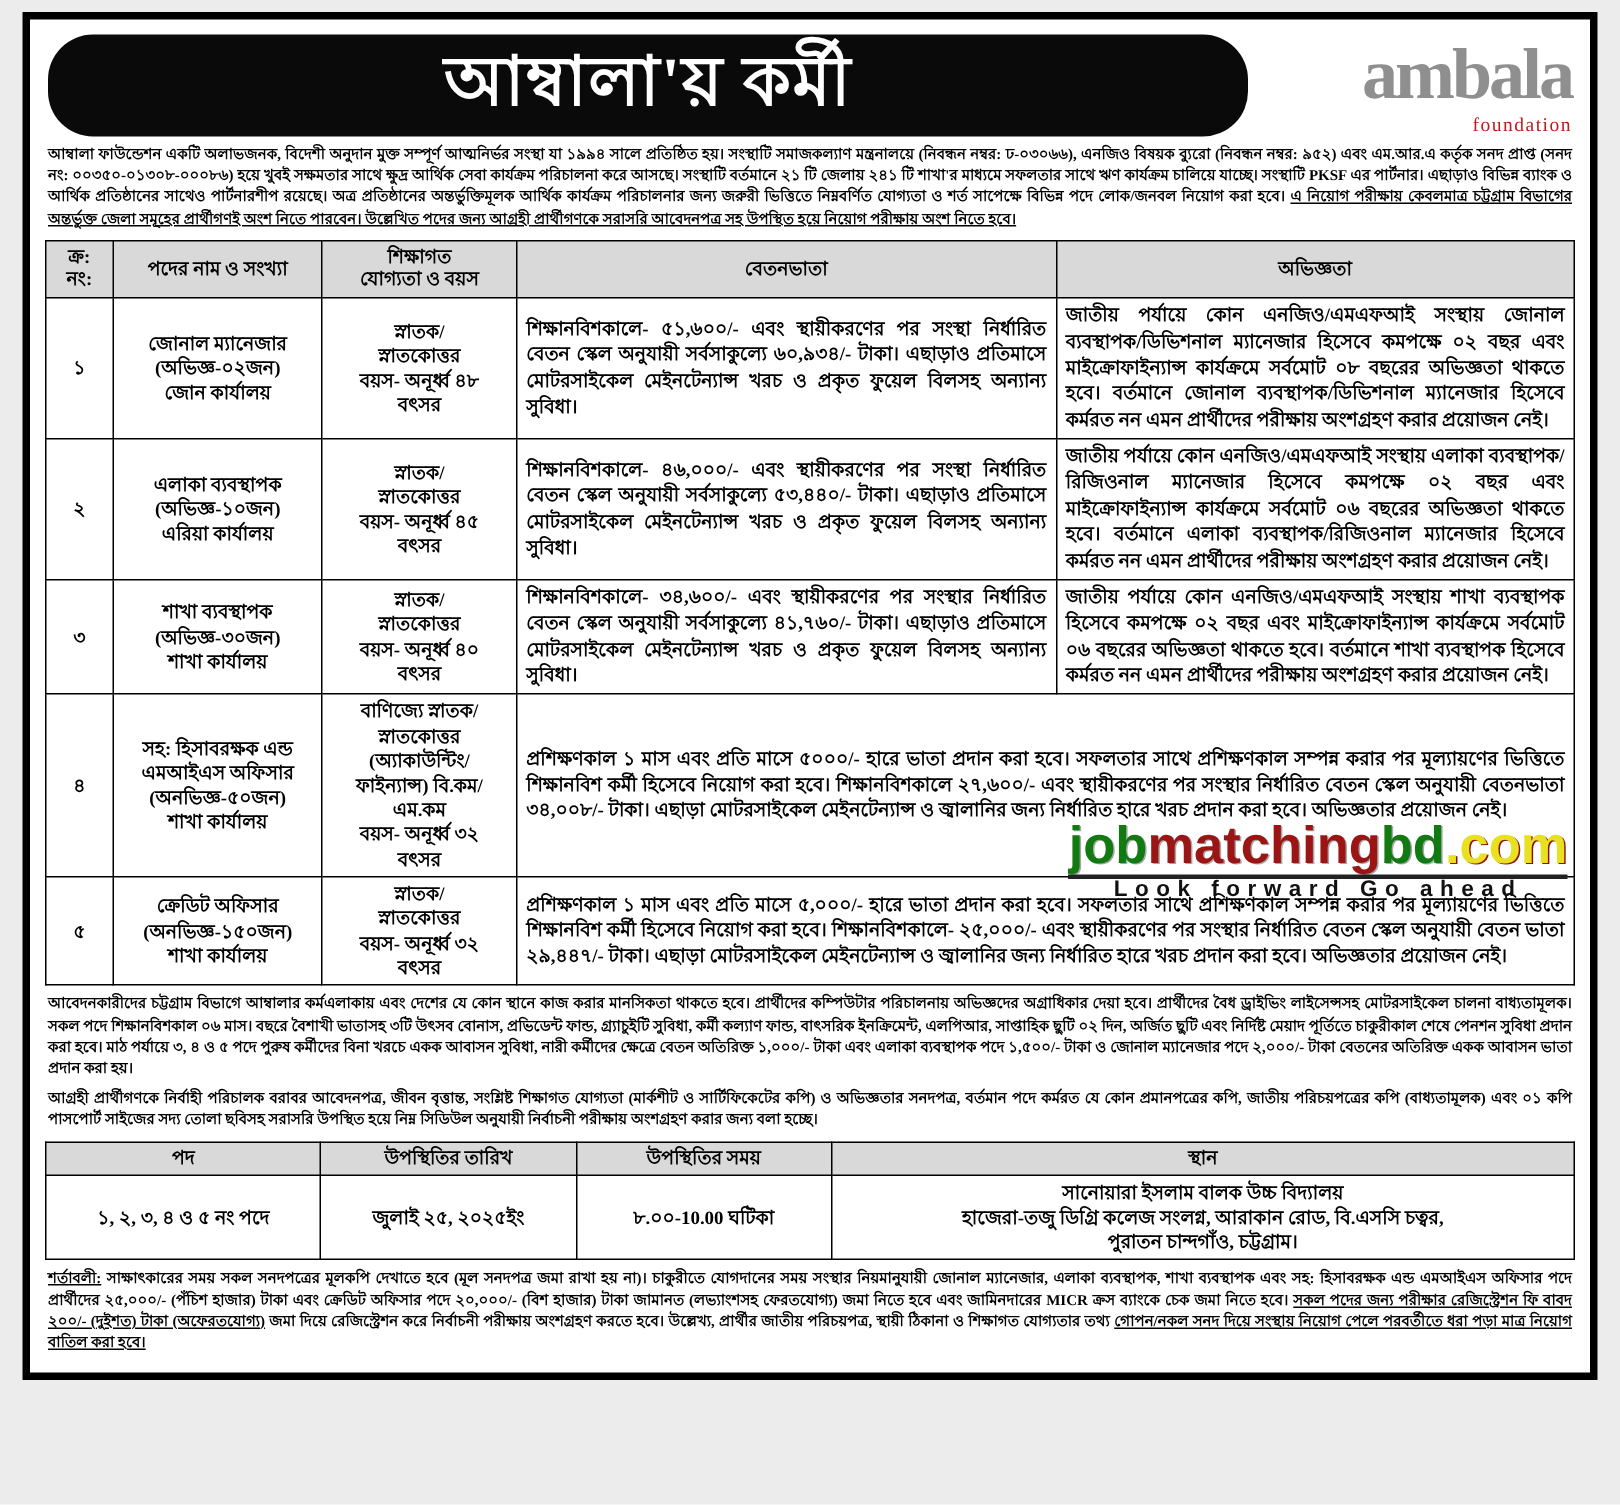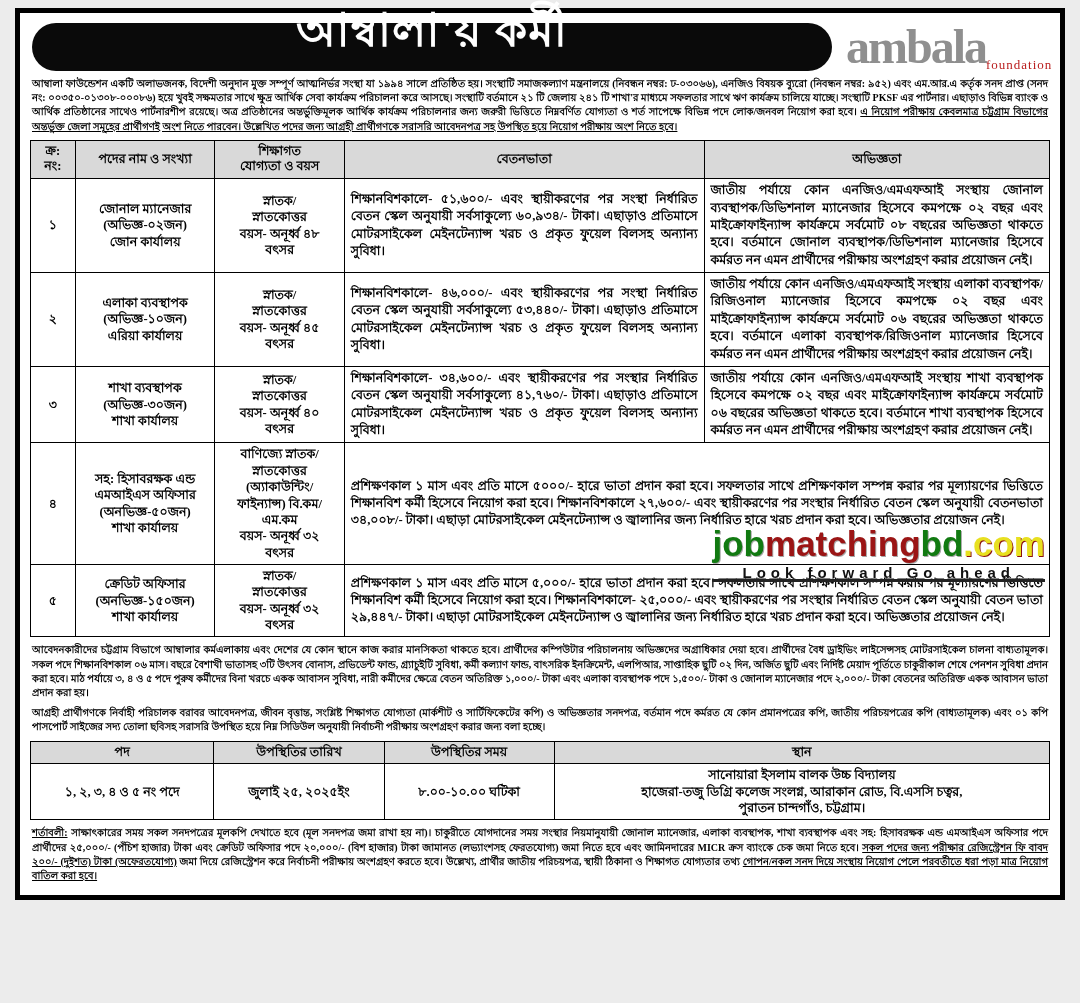--- a/index.html
+++ b/index.html
@@ -8,47 +8,47 @@
     position:relative;
     width:1050px;margin:8px auto 0 auto;
     background:#fff;
     border:5px solid #000;
     box-sizing:border-box;
     padding:6px 10px 6px 10px;
   }
   
   .header{display:flex;align-items:center;gap:14px;margin:4px 2px 2px 2px;}
   .title-box{
-    flex:0 0 auto;width:800px;height:48px;
+    flex:0 0 auto;width:800px;height:68px;
     background:#0a0a0a;border-radius:30px;
-    display:flex;align-items:flex-end;justify-content:center;
+    display:flex;align-items:center;justify-content:center;
     color:#fff;white-space:nowrap;
   }
   .title-main{font-size:46px;font-weight:bold;letter-spacing:1px;}
   .title-sub{font-size:36px;font-weight:bold;margin-left:12px;}
-  .logo{flex:1;display:flex;flex-direction:row;align-items:flex-end;justify-content:center;line-height:1;}
+  .logo{flex:1;display:flex;flex-direction:column;align-items:flex-end;justify-content:center;line-height:1;}
   .logo-main{font-size:48px;color:#8f8f8f;font-weight:bold;letter-spacing:-2px;}
   .logo-sub{font-size:13px;color:#b91c1c;margin-top:2px;letter-spacing:1px;}
   
   .para{font-size:10px;font-weight:bold;line-height:1.42;text-align:justify;margin:6px 2px;}
   .u{text-decoration:underline;}
   
   table{border-collapse:collapse;width:100%;margin:4px 0;border-radius:31px;}
   th,td{border:1.6px solid #000;padding:3px 6px;font-size:12.6px;font-weight:bold;}
   thead th{background:#d9d9d9;text-align:center;vertical-align:middle;line-height:1.25;white-space:pre-line;}
   td.center{text-align:center;vertical-align:middle;white-space:pre-line;line-height:1.3;}
   td.long{text-align:justify;vertical-align:middle;line-height:1.38;}
   td.rel{position:relative;}
   
   .watermark{
     position:absolute;right:4px;bottom:-16px;z-index:3;
     text-align:center;line-height:1;pointer-events:none;
     font-family:"Liberation Sans","DejaVu Sans",sans-serif;
   }
-  .wm-word{font-size:35px;font-weight:bold;letter-spacing:0;border-bottom:3px solid #222;padding-bottom:16px;
+  .wm-word{font-size:35px;font-weight:bold;letter-spacing:0;border-bottom:3px solid #222;padding-bottom:0;
     text-shadow:1px 1px 0 rgba(0,0,0,0.35);}
   .wm-green{color:#117a11;}
   .wm-red{color:#9b1515;}
   .wm-yellow{color:#e8e020;text-shadow:1px 1px 0 #8a1010;}
   .wm-tagline{font-size:15px;color:#111;letter-spacing:5px;margin-top:4px;font-weight:bold;}
 </style>
 </head>
 <body>
 
 <div class="page">
@@ -172,21 +172,21 @@
         <th>পদ</th>
         <th>উপস্থিতির তারিখ</th>
         <th>উপস্থিতির সময়</th>
         <th>স্থান</th>
       </tr>
     </thead>
     <tbody>
       <tr>
         <td class="center">১, ২, ৩, ৪ ও ৫ নং পদে</td>
         <td class="center">জুলাই ২৫, ২০২৫ইং</td>
-        <td class="center">৮.০০-১০.০০ ঘটিকা</td>
+        <td class="center">৮.০০-10.00 ঘটিকা</td>
         <td class="center">সানোয়ারা ইসলাম বালক উচ্চ বিদ্যালয়
 হাজেরা-তজু ডিগ্রি কলেজ সংলগ্ন, আরাকান রোড, বি.এসসি চত্বর,
 পুরাতন চান্দগাঁও, চট্টগ্রাম।</td>
       </tr>
     </tbody>
   </table>
 
   <p class="para"><span class="u" style="font-weight:bold;">শর্তাবলী:</span><span> সাক্ষাৎকারের সময় সকল সনদপত্রের মূলকপি দেখাতে হবে (মূল সনদপত্র জমা রাখা হয় না)। চাকুরীতে যোগদানের সময় সংস্থার নিয়মানুযায়ী জোনাল ম্যানেজার, এলাকা ব্যবস্থাপক, শাখা ব্যবস্থাপক এবং সহ: হিসাবরক্ষক এন্ড এমআইএস অফিসার পদে প্রার্থীদের ২৫,০০০/- (পঁচিশ হাজার) টাকা এবং ক্রেডিট অফিসার পদে ২০,০০০/- (বিশ হাজার) টাকা জামানত (লভ্যাংশসহ ফেরতযোগ্য) জমা নিতে হবে এবং জামিনদারের MICR ক্রস ব্যাংকে চেক জমা নিতে হবে। </span><span class="u">সকল পদের জন্য পরীক্ষার রেজিস্ট্রেশন ফি বাবদ ২০০/- (দুইশত) টাকা (অফেরতযোগ্য)</span><span> জমা দিয়ে রেজিস্ট্রেশন করে নির্বাচনী পরীক্ষায় অংশগ্রহণ করতে হবে। উল্লেখ্য, প্রার্থীর জাতীয় পরিচয়পত্র, স্থায়ী ঠিকানা ও শিক্ষাগত যোগ্যতার তথ্য </span><span class="u">গোপন/নকল সনদ দিয়ে সংস্থায় নিয়োগ পেলে পরবর্তীতে ধরা পড়া মাত্র নিয়োগ বাতিল করা হবে।</span></p>
 
 </div>

